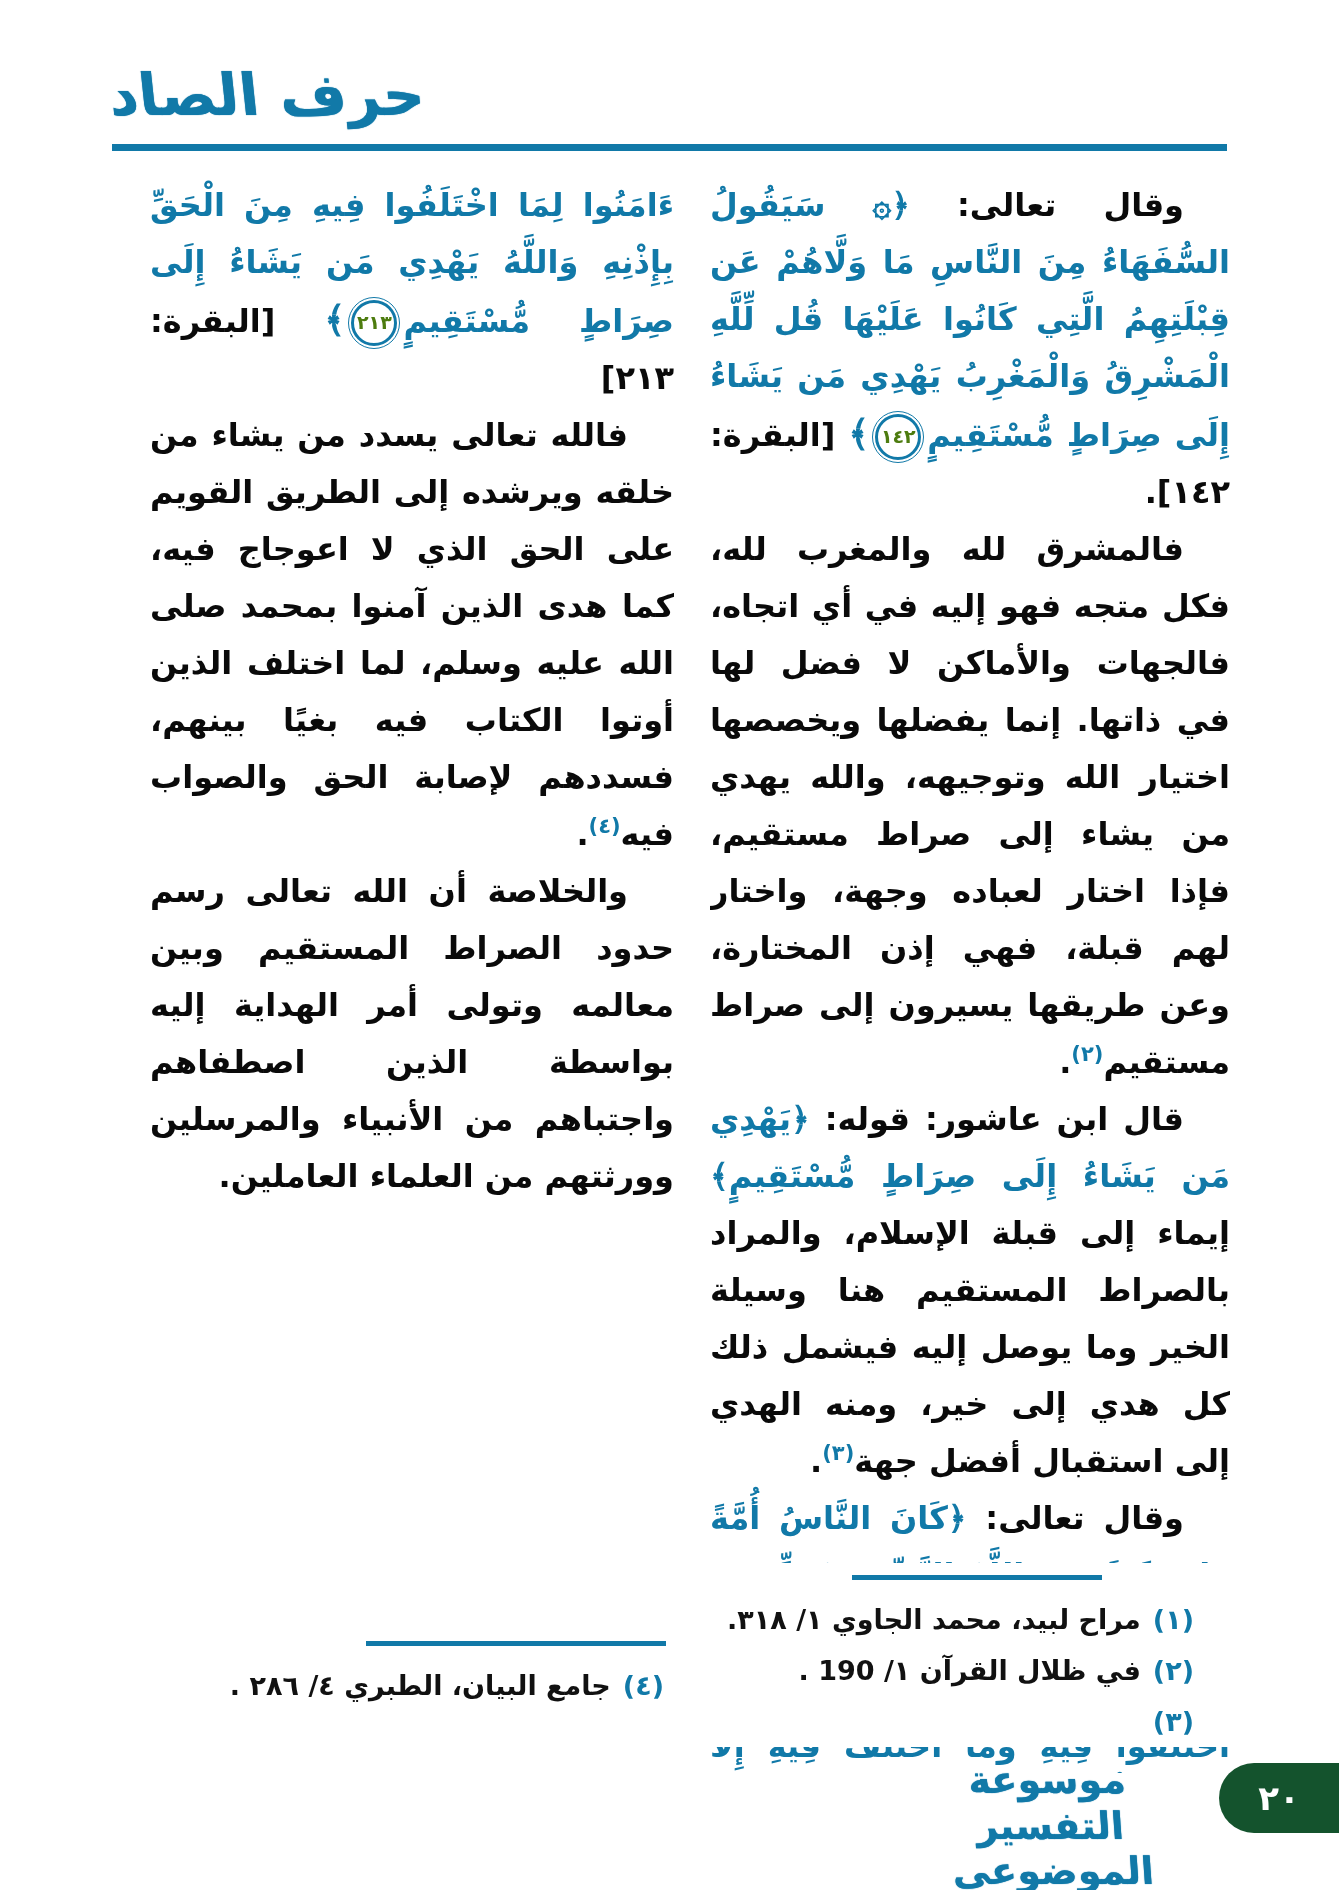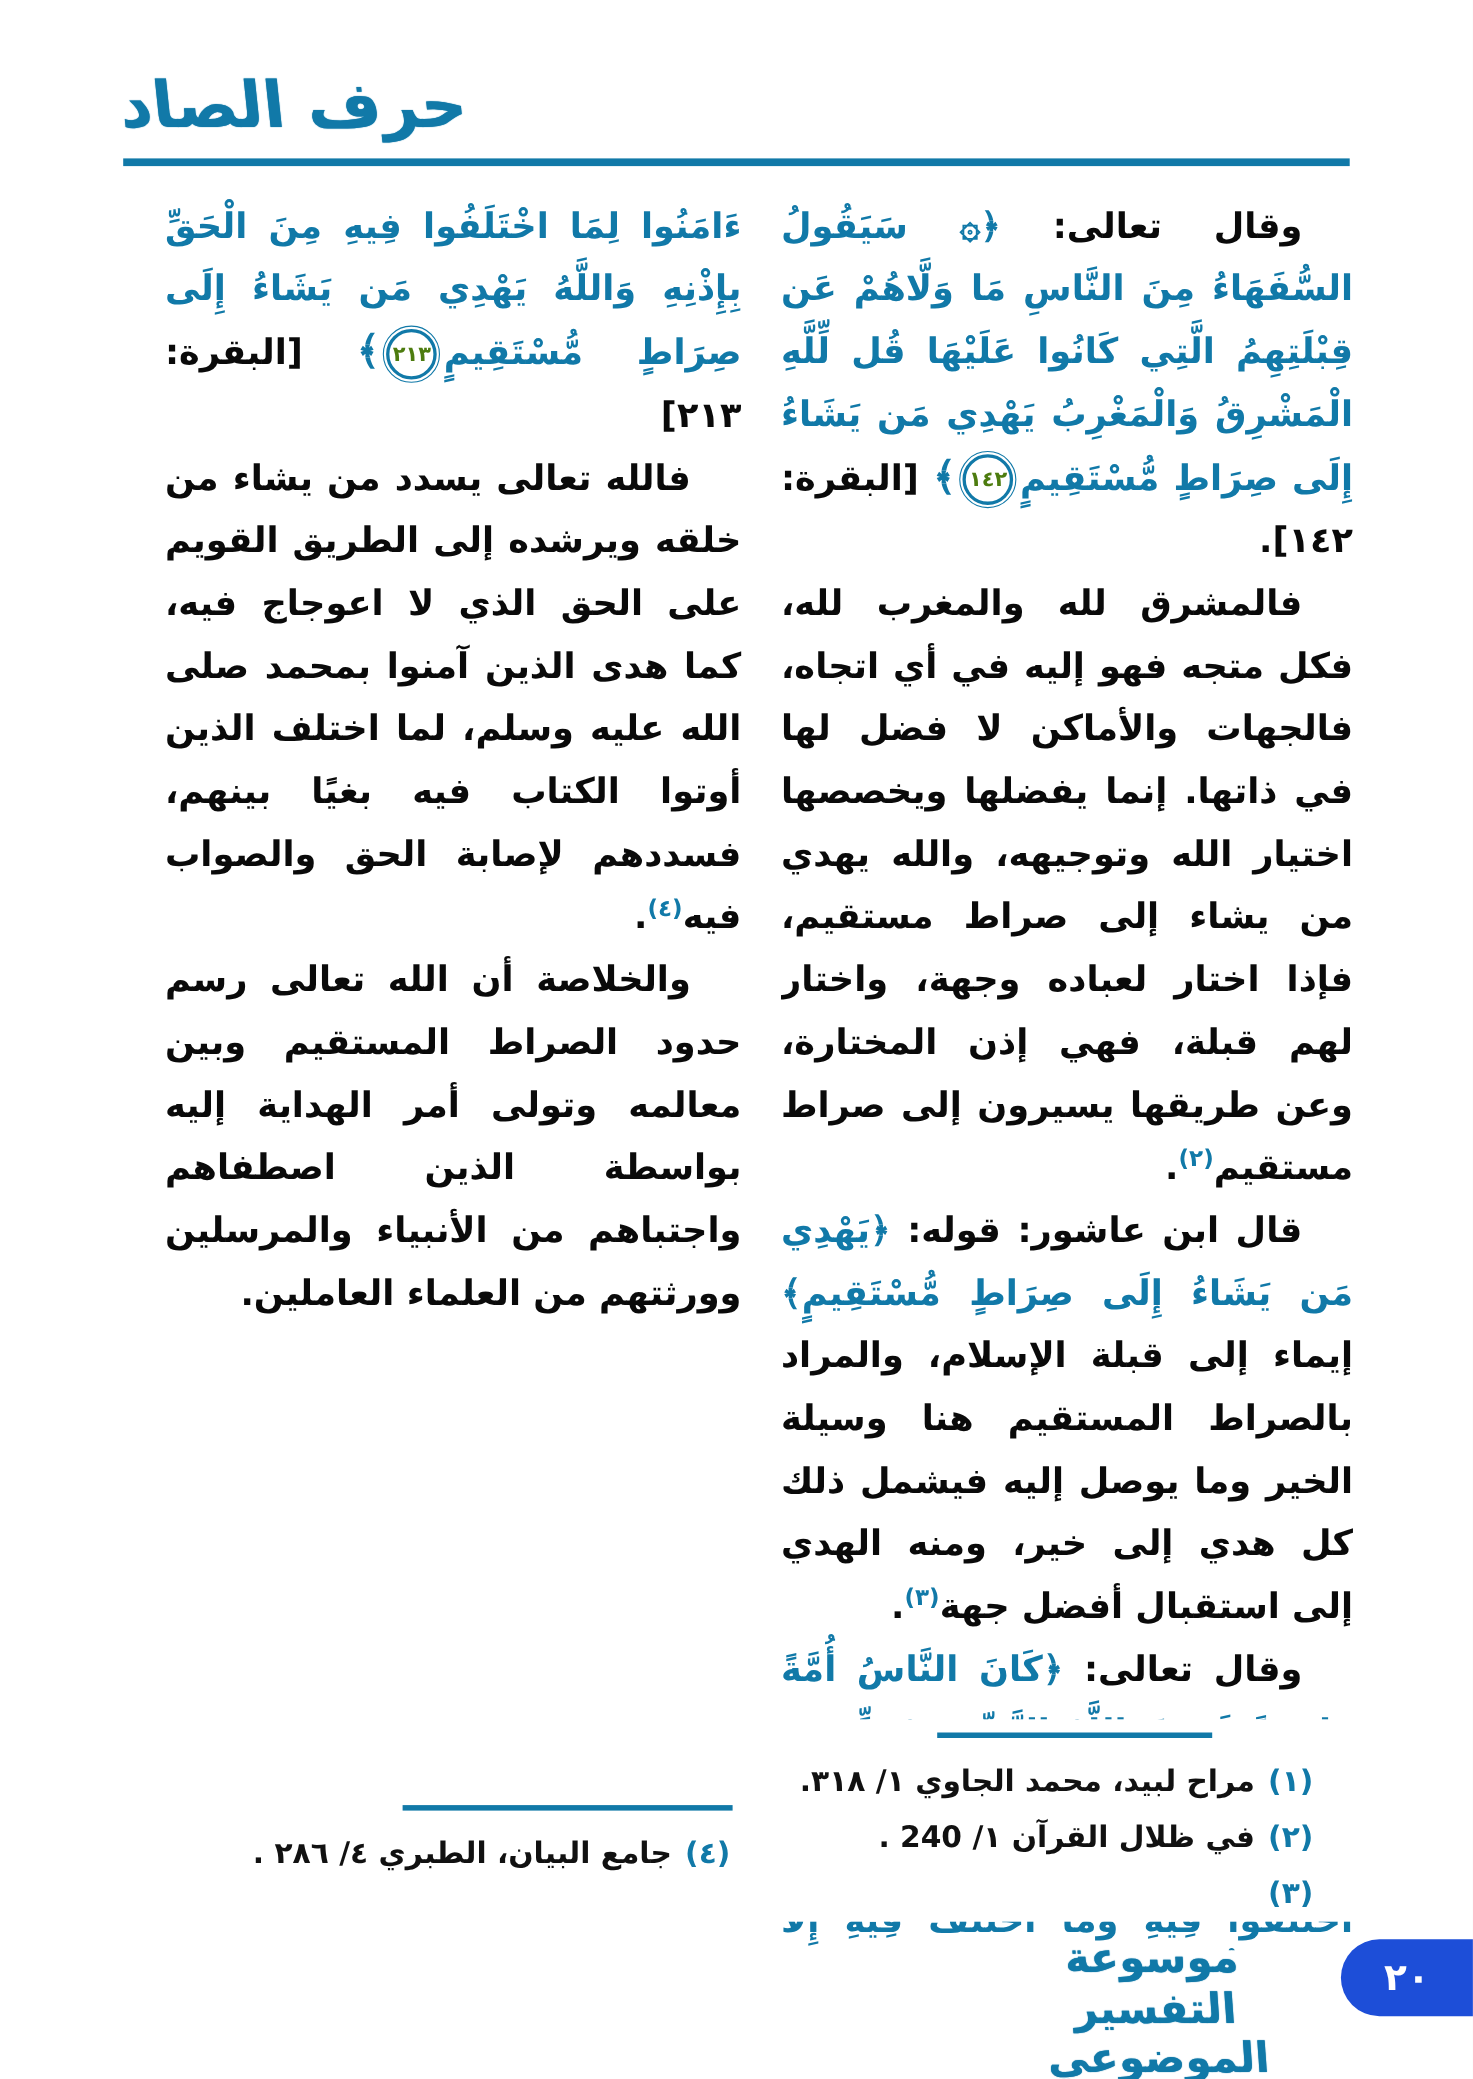--- a/index.html
+++ b/index.html
@@ -65,21 +65,21 @@
   .logo{
     position:absolute; right:159px; top:1758px; width:260px; text-align:center;
     color:#1179a8;
   }
   .logo-title{
     font-size:38px; font-weight:bold; line-height:1.2;
     text-shadow:0 0 1px #1179a8; transform:skewX(4deg);
   }
   .page-pill{
     position:absolute; right:0; top:1763px; width:120px; height:70px;
-    background:#1d4ed8; border-radius:36px 0 0 36px;
+    background:#14532d; border-radius:36px 0 0 36px;
     display:flex; align-items:center; justify-content:center;
     color:#ffffff; font-size:34px; font-weight:bold;
   }
 </style>
 </head>
 <body>
 
 <div class="page">
 
   <div class="header">
@@ -101,21 +101,21 @@
       <p class="body indent"><span class="intro">وقال تعالى: </span><span class="quran">﴿كَانَ النَّاسُ أُمَّةً وَاحِدَةً فَبَعَثَ اللَّهُ النَّبِيِّينَ مُبَشِّرِينَ وَمُنذِرِينَ وَأَنزَلَ مَعَهُمُ الْكِتَابَ بِالْحَقِّ لِيَحْكُمَ بَيْنَ النَّاسِ فِيمَا اخْتَلَفُوا فِيهِ وَمَا اخْتَلَفَ فِيهِ إِلَّا الَّذِينَ أُوتُوهُ مِنْ بَعْدِ مَا جَاءَتْهُمُ الْبَيِّنَاتُ بَغْيًا بَيْنَهُمْ فَهَدَى اللَّهُ الَّذِينَ</span></p>
 
       <div class="footnotes fns-right">
         <div class="fn-rule"></div>
         <div class="fn">
             <span class="fn-num">(١)</span>
             <span class="fn-text">مراح لبيد، محمد الجاوي ١/ ٣١٨.</span>
           </div>
         <div class="fn">
             <span class="fn-num">(٢)</span>
-            <span class="fn-text">في ظلال القرآن ١/ 240 .</span>
+            <span class="fn-text">في ظلال القرآن ١/ 190 .</span>
           </div>
         <div class="fn">
             <span class="fn-num">(٣)</span>
           </div>
       </div>
     </section>
 
     <section class="col col-left">
 
       <p class="body no-indent"><span class="quran">ءَامَنُوا لِمَا اخْتَلَفُوا فِيهِ مِنَ الْحَقِّ بِإِذْنِهِ وَاللَّهُ يَهْدِي مَن يَشَاءُ إِلَى صِرَاطٍ مُّسْتَقِيمٍ</span><span class="ayah-circle">٢١٣</span><span class="quran q-close">﴾</span> <span class="vref">[البقرة: ٢١٣]</span></p>

